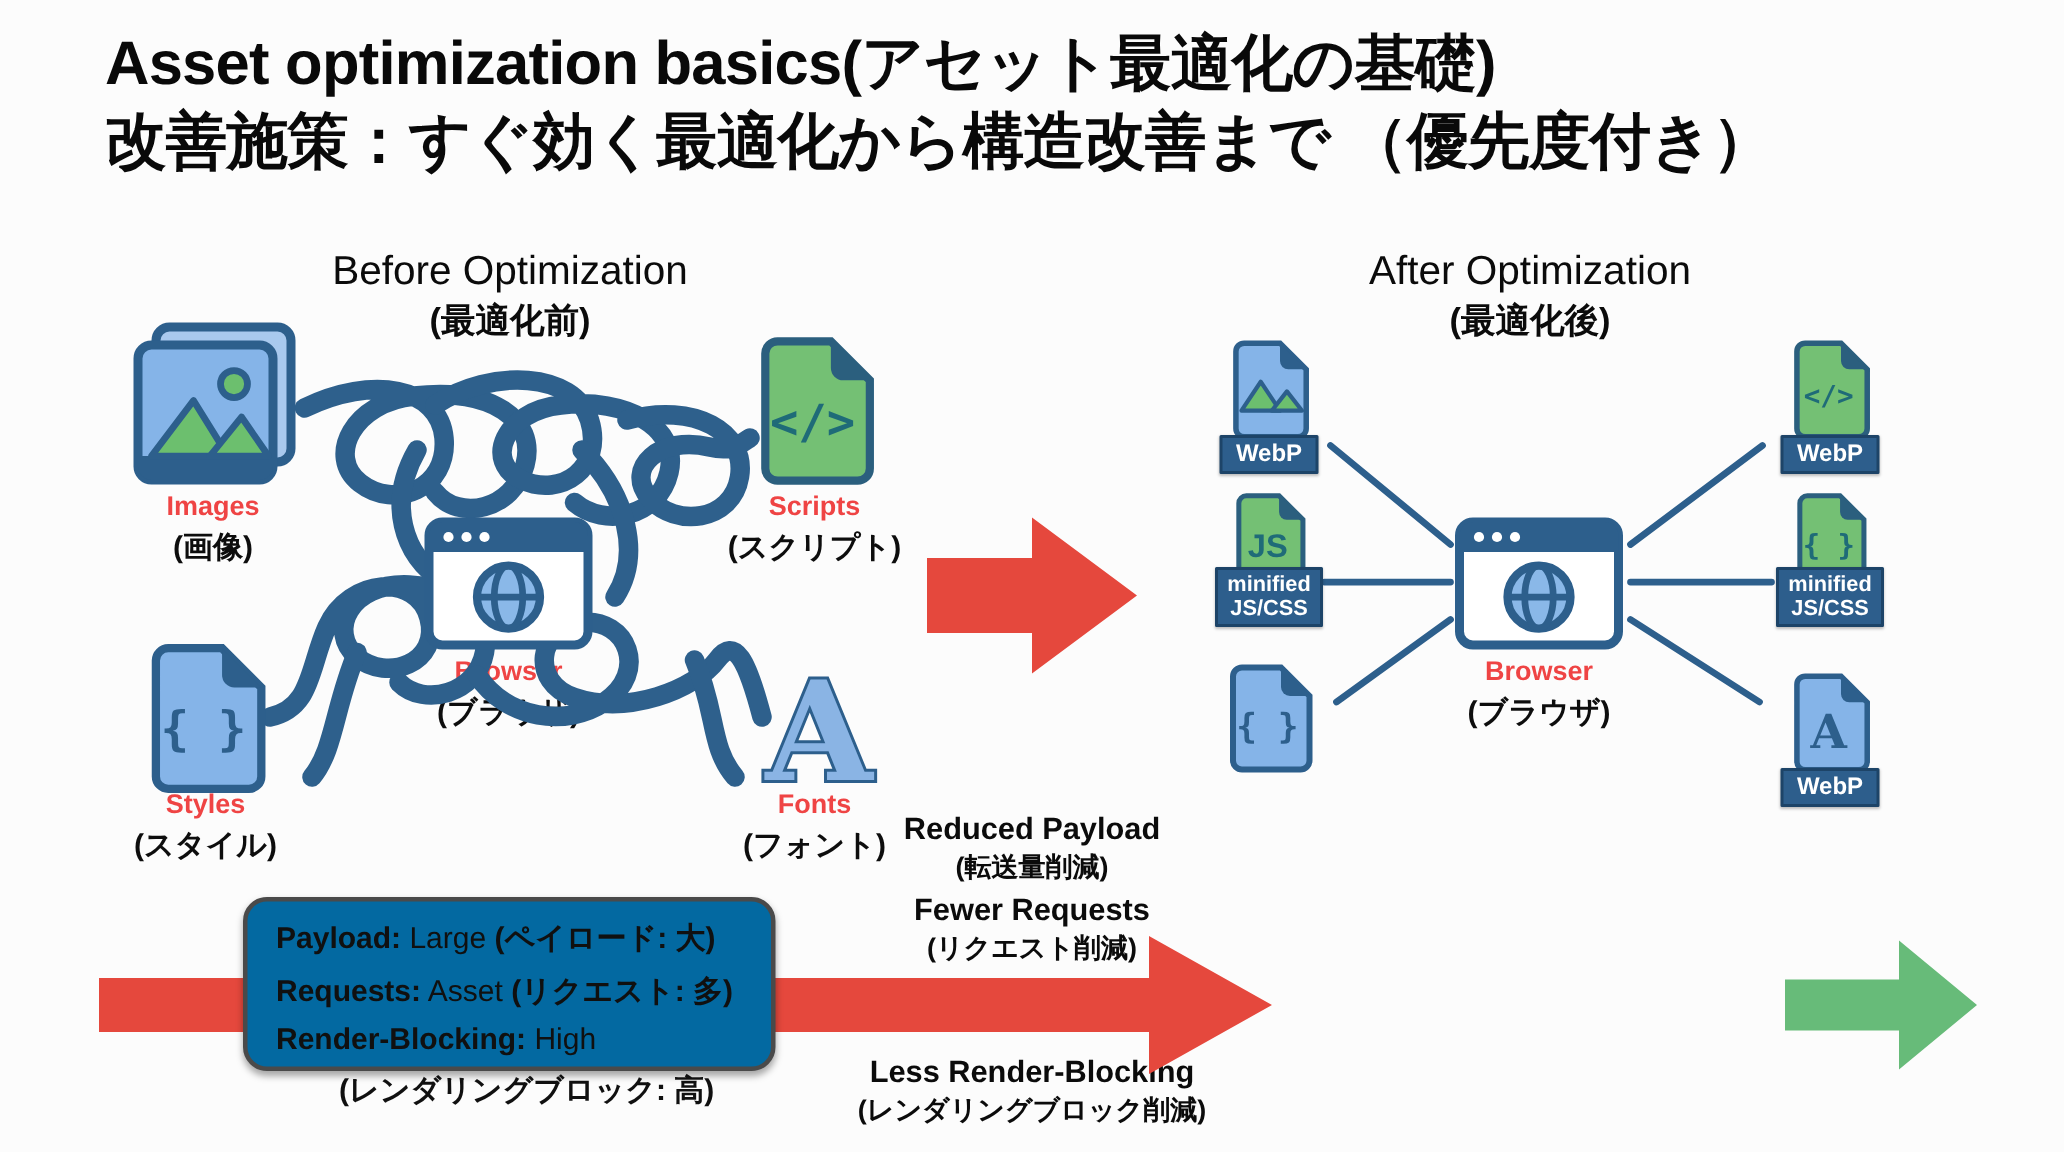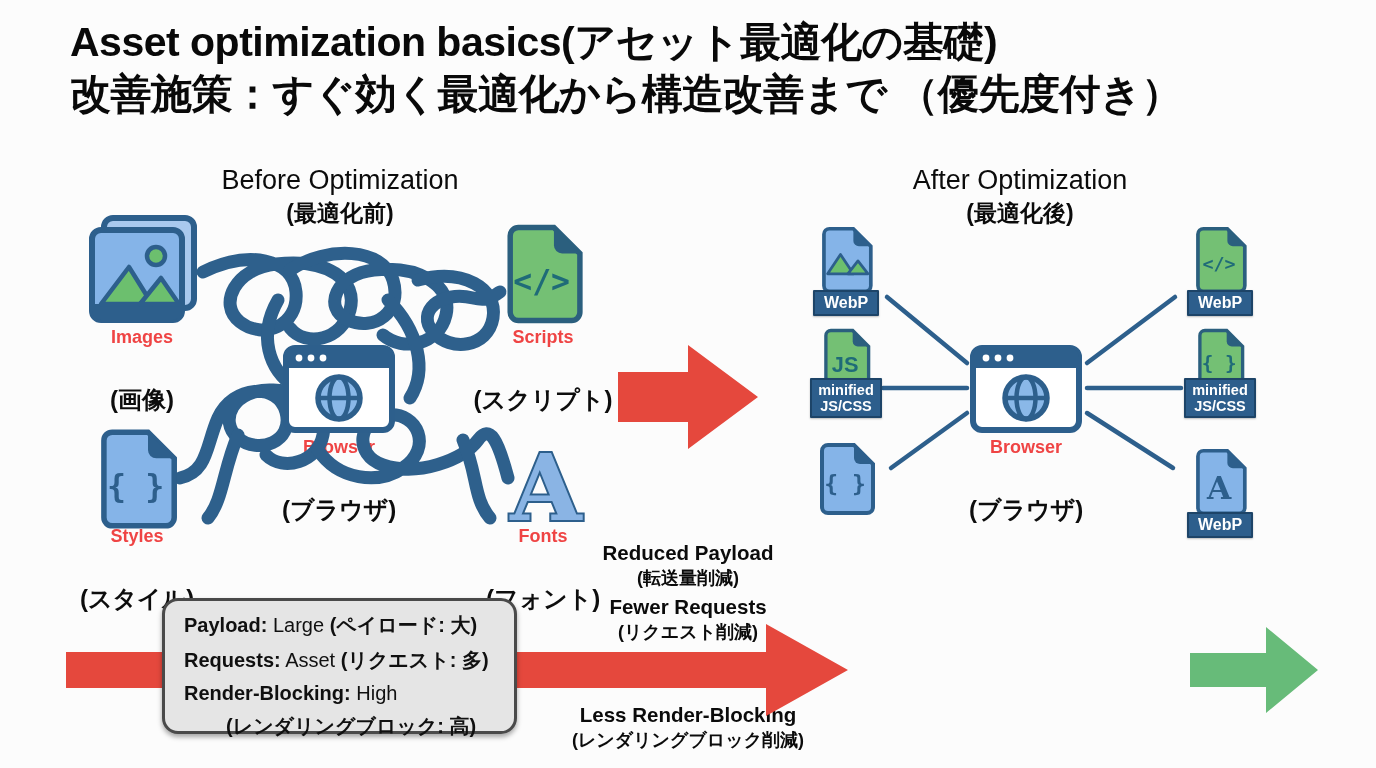--- a/index.html
+++ b/index.html
@@ -4,24 +4,24 @@
 <style>
   html,body{margin:0;padding:0;background:#fff;}
   .frame{position:relative;width:1376px;height:768px;background:#fcfcfc;overflow:hidden;
          font-family:"Liberation Sans",sans-serif;color:#0b0b0b;}
   .abs{position:absolute;}
   .title{position:absolute;left:70px;top:16px;font-size:41px;font-weight:800;
          line-height:1.28;letter-spacing:-.5px;white-space:nowrap;color:#090909;}
   .h1{position:absolute;transform:translateX(-50%);font-size:27px;font-weight:400;white-space:nowrap;}
   .h1jp{position:absolute;transform:translateX(-50%);font-size:23px;font-weight:800;white-space:nowrap;}
   .nl{position:absolute;transform:translateX(-50%);font-size:18px;font-weight:800;white-space:nowrap;color:#ef4444;}
-  .nljp{position:absolute;transform:translateX(-50%);font-size:24px;font-weight:800;white-space:nowrap;color:#0d0d0d;margin-top:33px;}
+  .nljp{position:absolute;transform:translateX(-50%);font-size:20px;font-weight:800;white-space:nowrap;color:#0d0d0d;}
   .tr{position:absolute;transform:translateX(-50%);font-size:20.5px;font-weight:800;white-space:nowrap;}
   .trjp{position:absolute;transform:translateX(-50%);font-size:18px;font-weight:800;white-space:nowrap;}
-  .statbox{position:absolute;height:136px;background:#e5e5e5;border:3px solid #4a4a4a;border-radius:16px;
+  .statbox{position:absolute;height:116px;background:#0369a1;border:3px solid #4a4a4a;border-radius:16px;
            box-shadow:0 3px 5px rgba(0,0,0,.35);box-sizing:border-box;padding:11px 0 0 19px;z-index:5;}
   .srow{font-size:20px;margin-bottom:8px;white-space:nowrap;color:#101010;}
   .srow b{font-weight:800;}
   .srow .v{font-weight:400;}
   .srow .jp{font-weight:800;}
   .indent{padding-left:42px;font-weight:800;}
   .fileicon{position:absolute;text-align:center;z-index:3;}
   .fileicon svg{display:block;margin:0 auto;}
   .badge{position:relative;display:inline-block;margin-top:-12px;background:#2d5e8c;border:2.5px solid #1d4468;
          border-radius:1px;color:#fff;font-weight:800;font-size:16px;line-height:1.12;padding:2px 9px;

